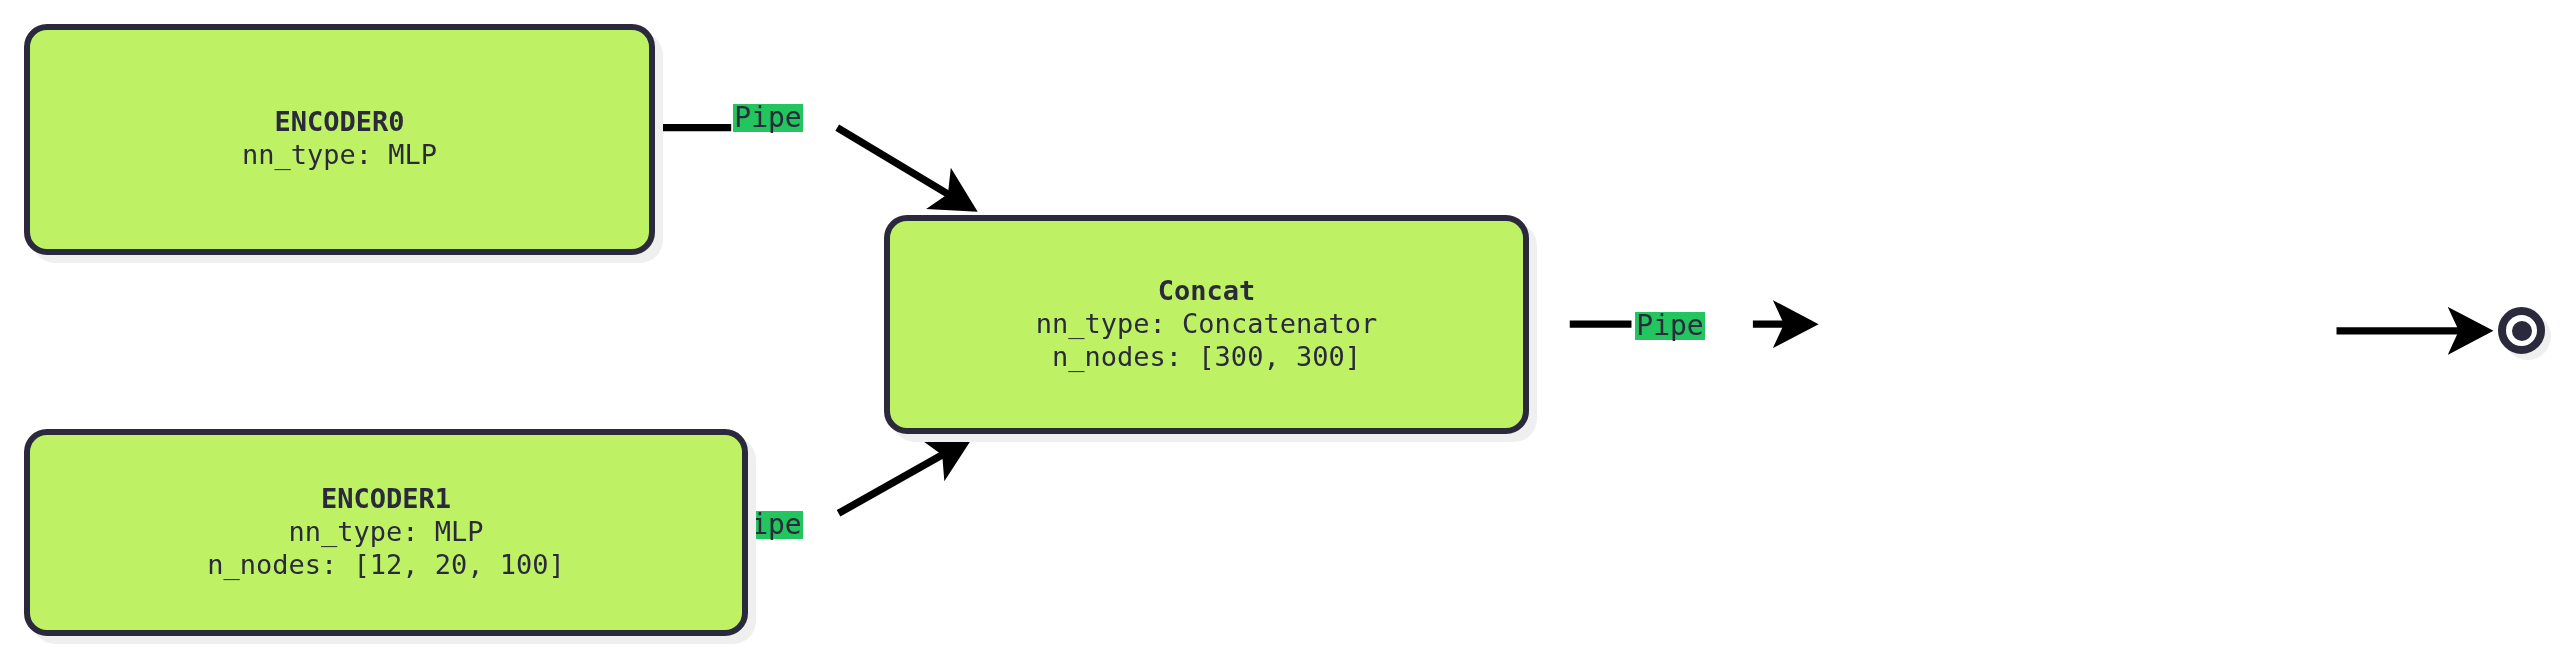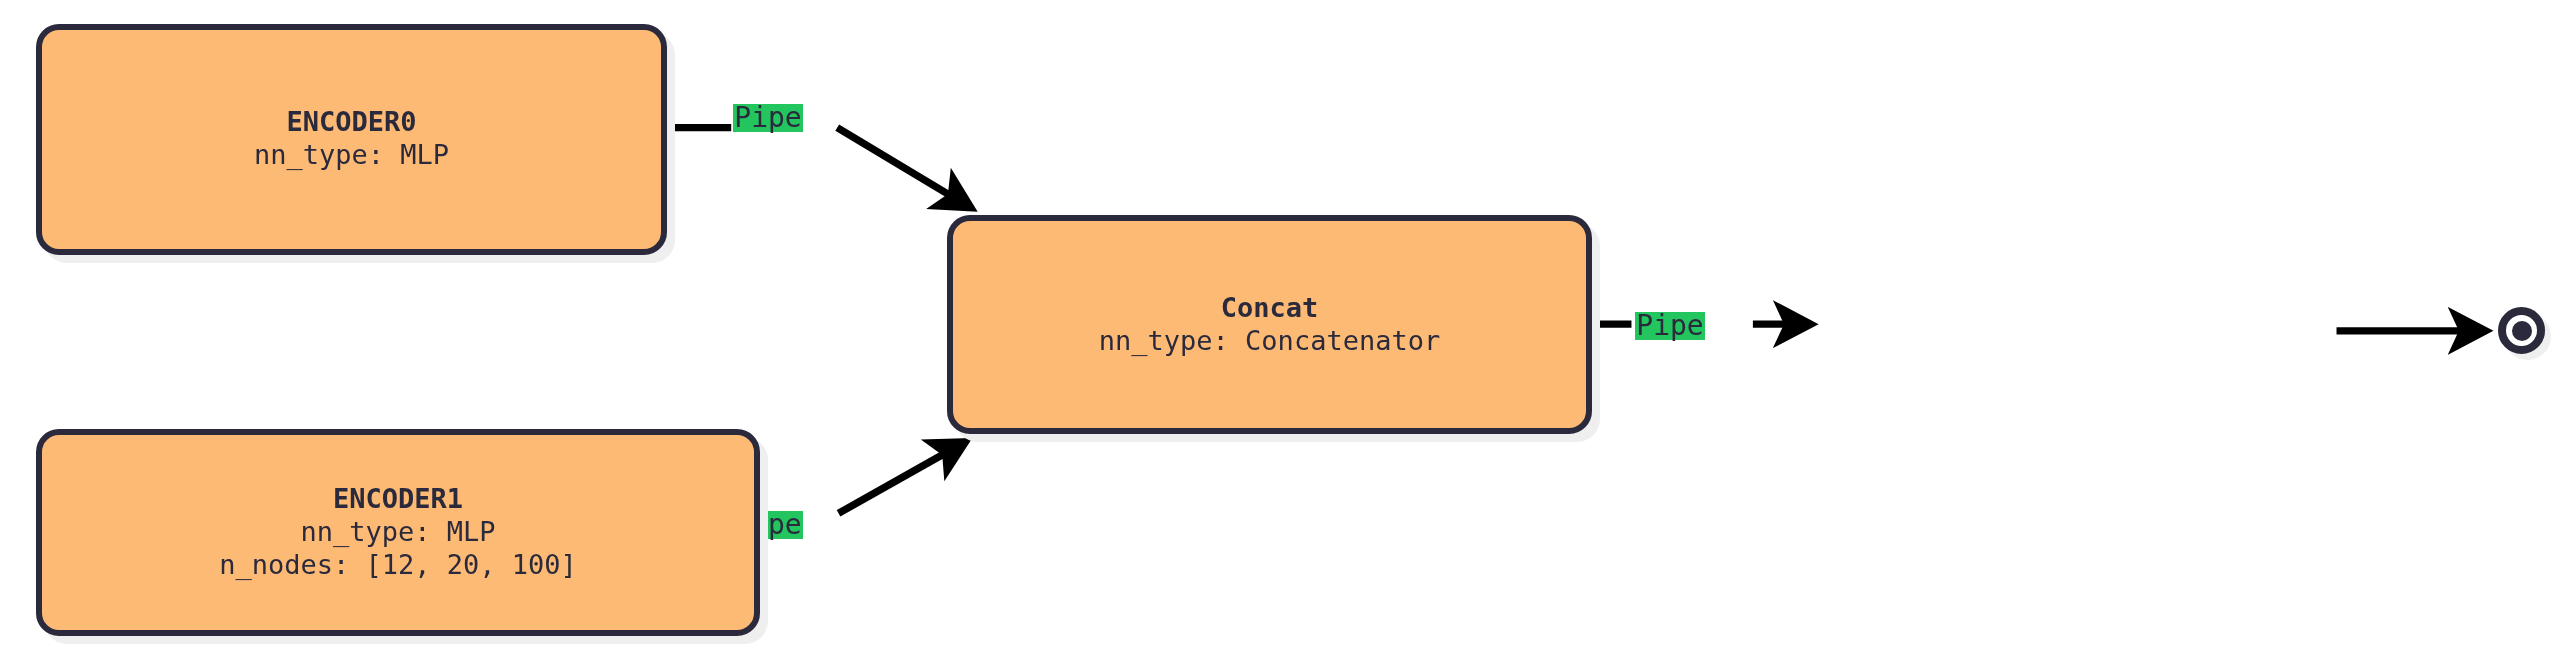--- a/index.html
+++ b/index.html
@@ -28,48 +28,47 @@
     top: 0;
     width: 2576px;
     height: 661px;
     z-index: 1;
   }
 
   
   .node-box {
     position: absolute;
     box-sizing: border-box;
-    background: #fdba74;
+    background: #bef264;
     border: 6.7px solid #2a2a3c;
     border-radius: 23px;
     box-shadow: 8px 8px 0 0 #efefef;
     display: flex;
     flex-direction: column;
     align-items: center;
     justify-content: center;
     z-index: 3;
-    margin-left: 12px;
   }
   .node-line {
     color: #2a2a3c;
     font-family: "DejaVu Sans Mono", monospace;
     font-size: 27px;
     line-height: 1.22;
     letter-spacing: 0px;
     white-space: pre;
     text-align: center;
   }
   .node-title {
     font-weight: bold;
   }
 
   
   #node-encoder0 { left: 24px;   top: 23.5px;  width: 631px; height: 231px; }
   #node-encoder1 { left: 24px;   top: 429px; width: 724px; height: 207px; }
-  #node-concat   { left: 935px; top: 215px; width: 645px; height: 219px; }
+  #node-concat   { left: 884px; top: 215px; width: 645px; height: 219px; }
   #node-gcn0     { left: 1818px; top: 221px; width: 515px; height: 216px; }
 
   
   .edge-label {
     position: absolute;
     color: #2a2a3c;
     font-family: "DejaVu Sans Mono", monospace;
     font-size: 28px;
     line-height: 1;
     white-space: pre;
@@ -150,20 +149,21 @@
 
   <div class="node-box" id="node-encoder1">
     <div class="node-line node-title">ENCODER1</div>
     <div class="node-line">nn_type: MLP</div>
     <div class="node-line">n_nodes: [12, 20, 100]</div>
   </div>
 
   <div class="node-box" id="node-concat">
     <div class="node-line node-title">Concat</div>
     <div class="node-line">nn_type: Concatenator</div>
+    <div class="node-line">n_nodes: [300, 300]</div>
   </div>
 
 
   <div id="terminal-node">
     <div id="terminal-node-dot"></div>
   </div>
 
 </div>
 
 

